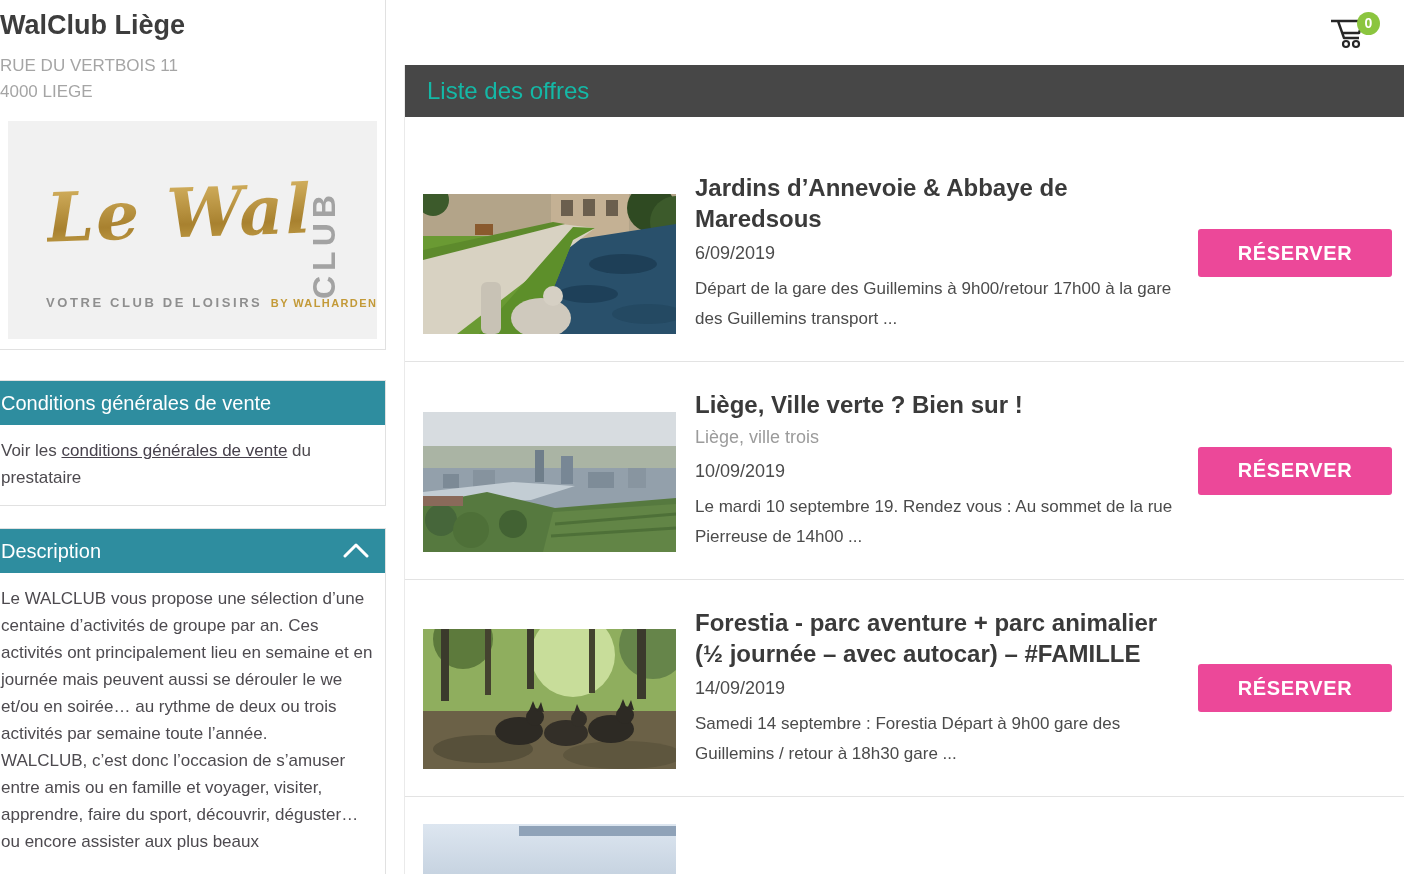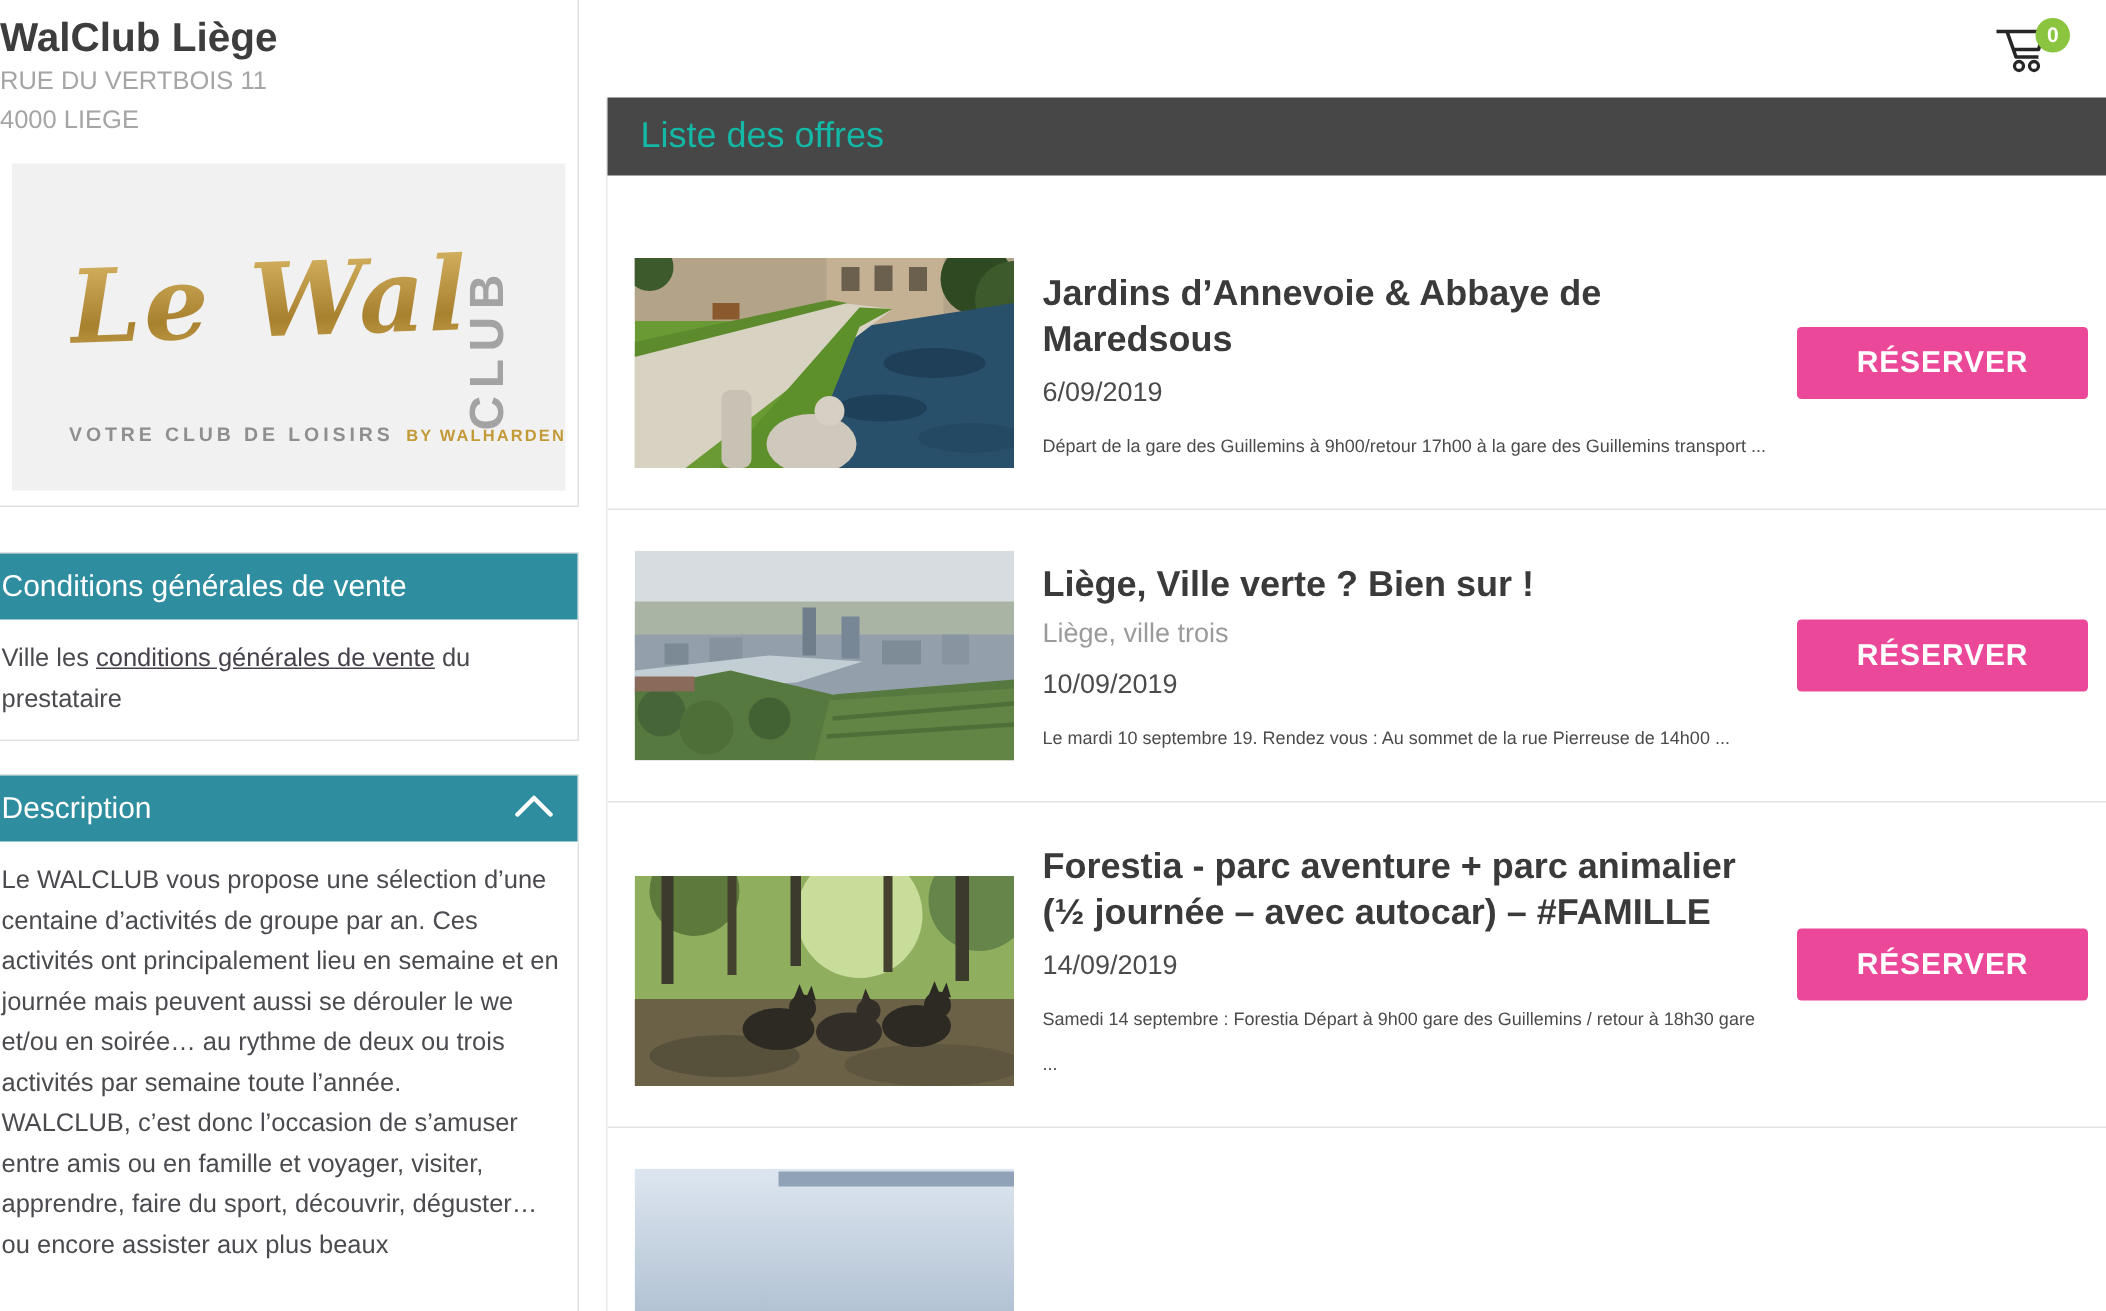--- a/index.html
+++ b/index.html
@@ -5,21 +5,21 @@
   * { margin:0; padding:0; box-sizing:border-box; }
   html,body { width:1404px; height:874px; overflow:hidden; background:#fff;
     font-family:"Liberation Sans", sans-serif; color:#3d3d3d; }
   .page { position:relative; width:1404px; height:780px; }
 
   
   .sidebar { position:absolute; left:0; top:0; width:386px; }
   .card { background:#fff; border:1px solid #e1e1e1; border-left:none; }
   .card-club { border-top:none; padding:6px 0 6px 0; }
   .club-name { font-size:27px; font-weight:700; color:#3d3d3d; padding-top:4px; }
-  .club-address { font-size:17px; line-height:26px; color:#a5a5a5; }
+  .club-address { margin-top:12px; font-size:17px; line-height:26px; color:#a5a5a5; }
   .logo-box { position:relative; margin:16px 8px 4px 8px; height:218px; background:#f1f1f1; overflow:hidden; }
   .logo-script { position:absolute; left:38px; top:52px;
     font-family:"DejaVu Serif", serif; font-style:italic; font-size:68px; font-weight:700;
     color:#bf9a3e; letter-spacing:2px; transform:rotate(-2deg); }
   @supports (-webkit-background-clip:text) {
     .logo-script { background:linear-gradient(180deg,#dcba69 0%,#a8812f 65%,#c9a64f 100%);
       -webkit-background-clip:text; background-clip:text; color:transparent; }
   }
   .logo-vertical { position:absolute; right:34px; top:48px; height:130px;
     writing-mode:vertical-rl; transform:rotate(180deg);
@@ -48,21 +48,21 @@
   .offers { }
   .offer-row { display:flex; align-items:flex-end; padding:27px 12px 27px 18px;
     border-top:1px solid #e3e3e3; }
   .offer-row.first { border-top:none; padding-top:55px; }
   .thumb { width:253px; height:140px; flex-shrink:0; overflow:hidden; cursor:pointer; }
   .thumb svg { display:block; width:253px; height:140px; }
   .offer-text { margin-left:19px; width:492px; }
   .offer-title { font-size:24px; line-height:31px; font-weight:700; color:#3a3a3a; cursor:pointer; }
   .offer-subtitle { font-size:18px; line-height:30px; color:#9b9b9b; margin-top:2px; }
   .offer-date { font-size:18px; line-height:30px; color:#4b4b4b; margin-top:4px; }
-  .offer-desc { font-size:12px; line-height:30px; color:#4b4b4b; margin-top:6px; width:488px; }
+  .offer-desc { font-size:17px; line-height:30px; color:#4b4b4b; margin-top:6px; width:488px; }
   .reserve-btn { margin:auto 0 auto auto; width:194px; height:48px; background:#ec4899; color:#fff;
     border:none; border-radius:3px; font-family:"Liberation Sans",sans-serif;
     font-size:20px; font-weight:700; letter-spacing:0.6px; cursor:pointer; }
 </style>
 </head>
 <body>
 
 <div class="page">
 
   <aside class="sidebar">
@@ -81,21 +81,21 @@
           <span class="t-by">BY WALHARDENT</span>
         </div>
       </div>
     </section>
 
     <section class="card card-cgv">
       <div class="card-header">
         <span>Conditions générales de vente</span>
       </div>
       <div class="card-body">
-        <span>Ville les </span><a class="cgv-link">conditions générales de vente</a><span> du prestataire</span>
+        <span>Voir les </span><a class="cgv-link">conditions générales de vente</a><span> du prestataire</span>
       </div>
     </section>
 
     <section class="card card-desc">
       <div class="card-header">
         <span>Description</span>
         <span>
           <svg class="chev" viewBox="0 0 26 15">
               <polyline points="2,13 13,2 24,13" fill="none" stroke="#ffffff" stroke-width="3" stroke-linecap="round" stroke-linejoin="round"></polyline>
             </svg>

